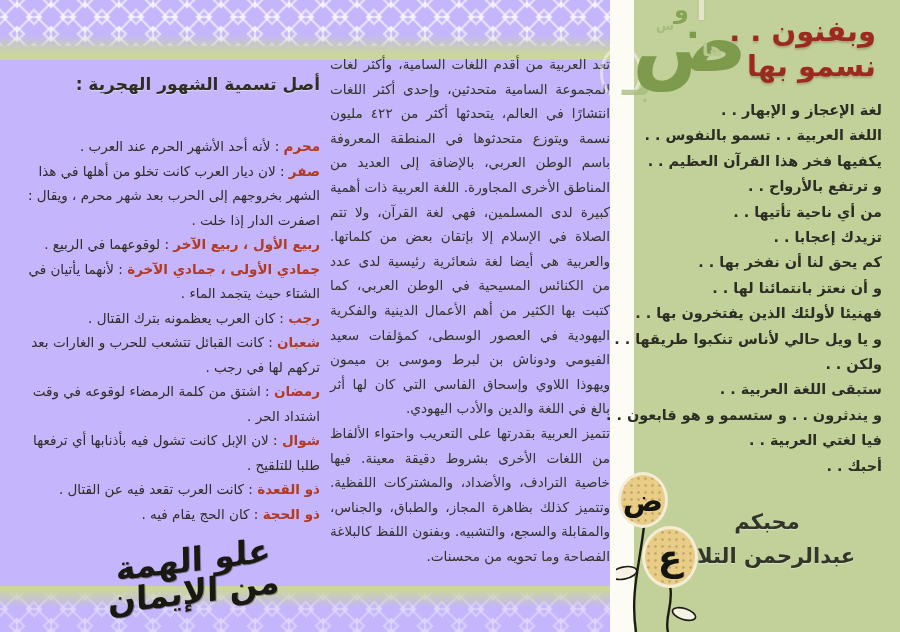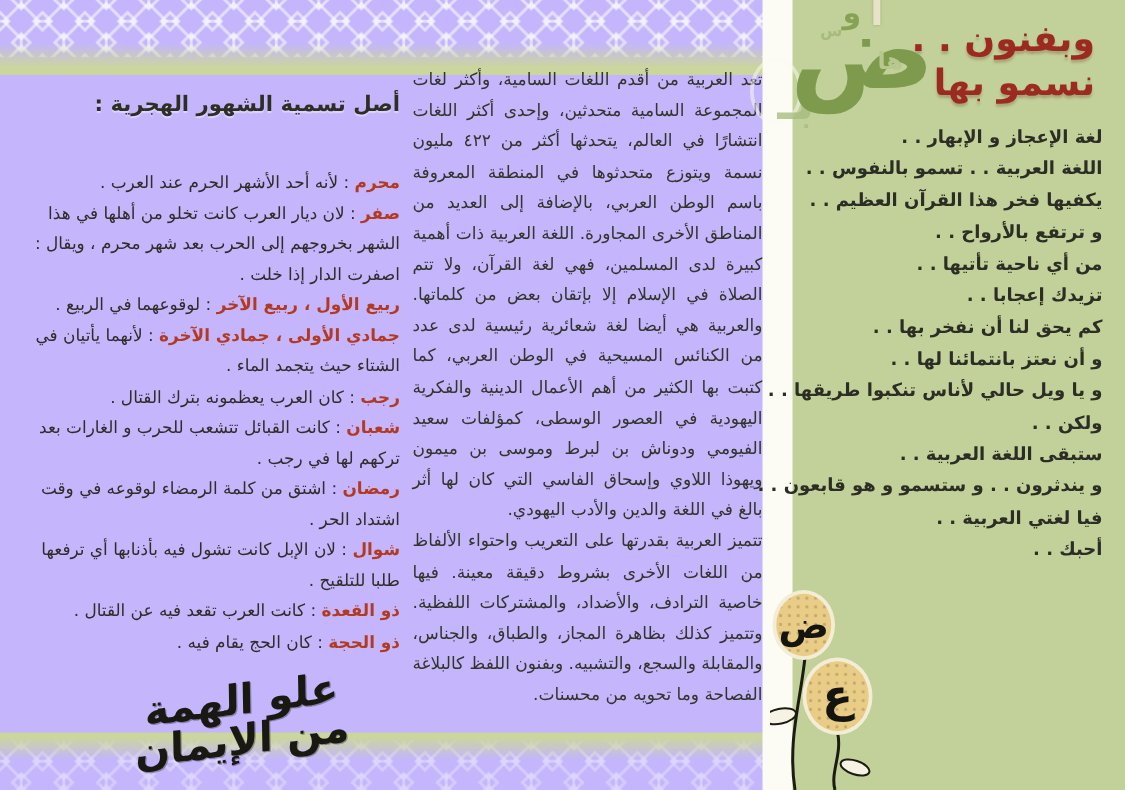--- a/index.html
+++ b/index.html
@@ -186,28 +186,33 @@
 
     <div class="poem">
       <div>لغة الإعجاز و الإبهار . .</div>
       <div>اللغة العربية . . تسمو بالنفوس . .</div>
       <div>يكفيها فخر هذا القرآن العظيم . .</div>
       <div>و ترتفع بالأرواح . .</div>
       <div>من أي ناحية تأتيها . .</div>
       <div>تزيدك إعجابا . .</div>
       <div>كم يحق لنا أن نفخر بها . .</div>
       <div>و أن نعتز بانتمائنا لها . .</div>
+      <div>فهنيئا لأولئك الذين يفتخرون بها . .</div>
       <div>و يا ويل حالي لأناس تنكبوا طريقها . .</div>
       <div>ولكن . .</div>
       <div>ستبقى اللغة العربية . .</div>
       <div>و يندثرون . . و ستسمو و هو قابعون . .</div>
       <div>فيا لغتي العربية . .</div>
       <div>أحبك . .</div>
     </div>
 
+    <div class="signature">
+      <div>محبكم</div>
+      <div>عبدالرحمن التلال</div>
+    </div>
 
     <div class="flower">
       <svg class="stems" width="120" height="164" viewBox="0 0 120 164" xmlns="http://www.w3.org/2000/svg">
         <g fill="none" stroke="#1c1c14" stroke-width="2.4">
           <path d="M28 58 C24 95 14 125 20 164"></path>
           <path d="M54 118 C58 135 48 150 52 164"></path>
         </g>
         <g fill="#f6f3e4" stroke="#1c1c14" stroke-width="1.6">
           <ellipse cx="8" cy="105" rx="13" ry="6" transform="rotate(-12 8 105)"></ellipse>
           <ellipse cx="68" cy="146" rx="12" ry="5.5" transform="rotate(18 68 146)"></ellipse>

